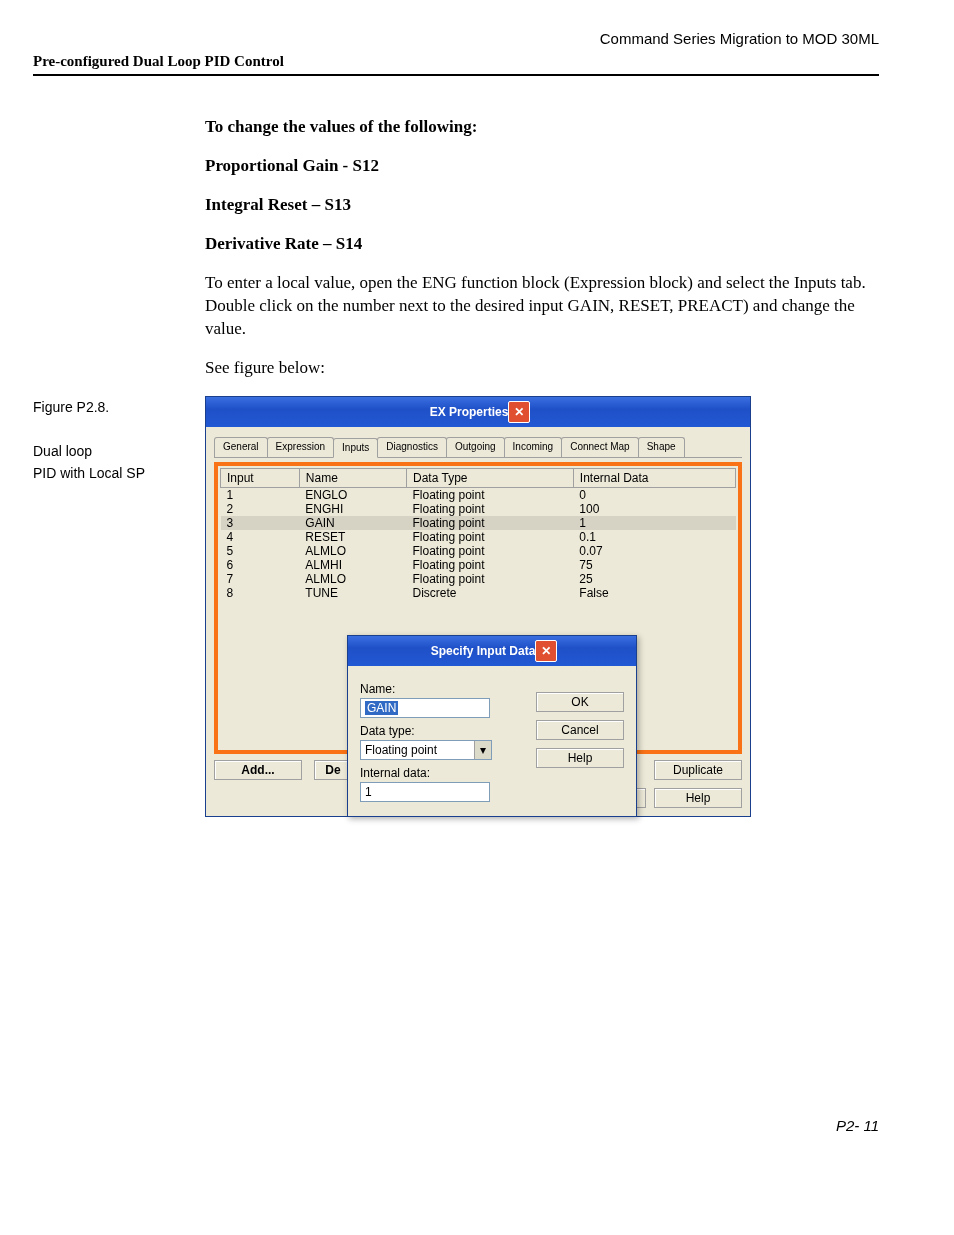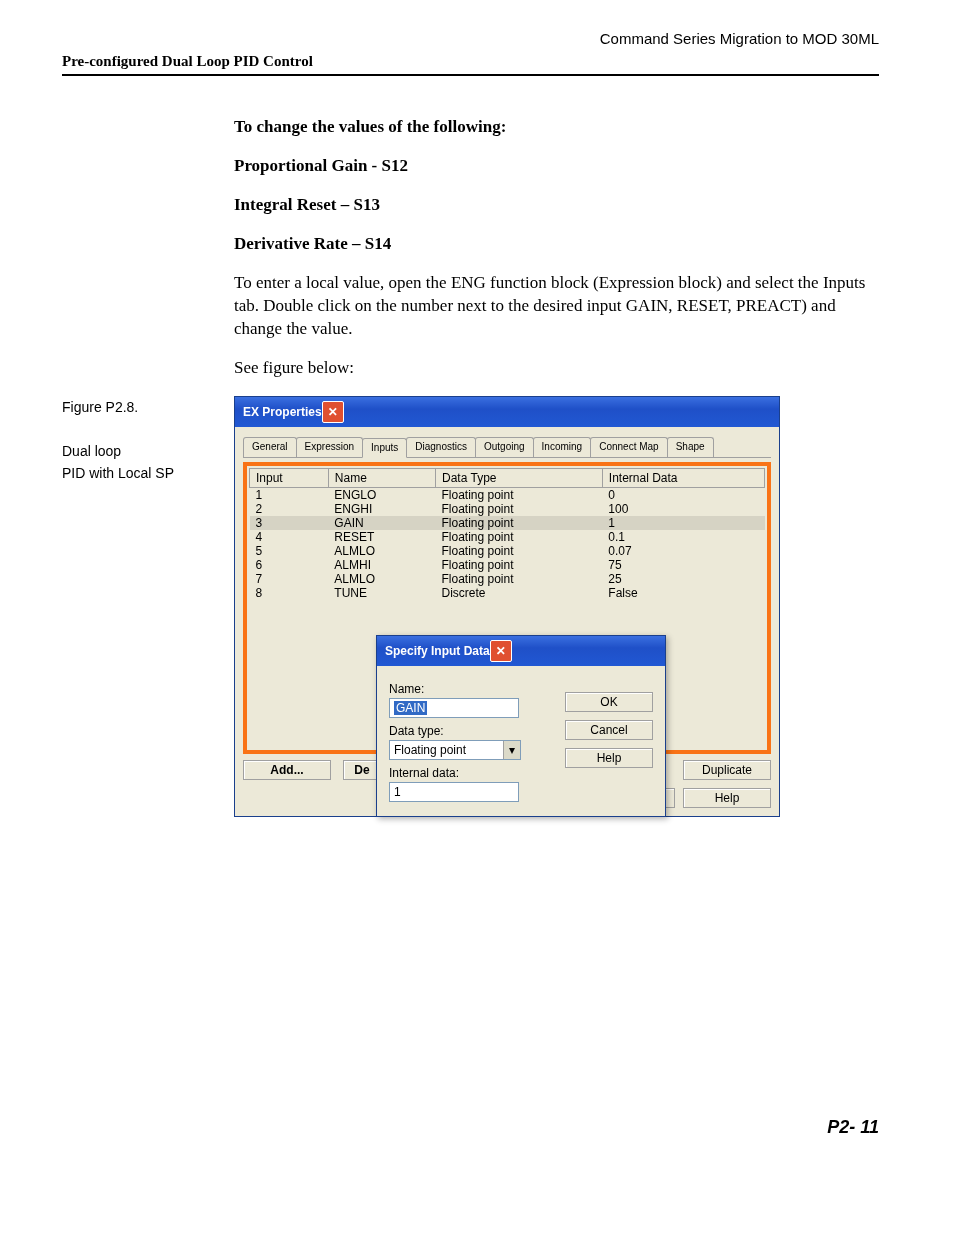--- a/index.html
+++ b/index.html
@@ -4,21 +4,21 @@
 <style>
   body {
     margin: 0;
     padding: 0;
     background: #fff;
     font-family: "Times New Roman", Times, serif;
     color: #000;
     width: 954px;
   }
   .page {
-    padding: 30px 75px 40px 62px;
+    padding: 30px 75px 40px 33px;
     box-sizing: border-box;
   }
   .header-right {
     text-align: right;
     font-family: Arial, Helvetica, sans-serif;
     font-size: 15px;
     margin-bottom: 6px;
   }
   .header-sub {
     text-align: left;
@@ -59,21 +59,21 @@
     font-size: 12px;
     background: #ece9d8;
     position: relative;
   }
   .titlebar {
     background: linear-gradient(#3a6fe0, #1f50c8 40%, #2158d3);
     color: #fff;
     padding: 4px 4px 4px 8px;
     display: flex;
     align-items: center;
-    justify-content: flex-start;
+    justify-content: center;
     font-weight: bold;
     height: 22px;
   }
   .closebox {
     width: 20px; height: 20px;
     background: #e05030;
     border: 1px solid #fff;
     color: #fff;
     display: flex; align-items: center; justify-content: center;
     font-weight: bold;
@@ -175,23 +175,22 @@
   .footer-btns {
     margin: 8px;
     display: flex;
     justify-content: flex-end;
     gap: 8px;
   }
   .page-no {
     text-align: right;
     font-family: Arial, Helvetica, sans-serif;
     font-style: italic;
-    font-size: 18px;
+    font-size: 15px;
     margin-top: 300px;
-    font-weight: bold;
   }
 </style>
 </head>
 <body>
 
 <div class="page">
   <div class="header-right">Command Series Migration to MOD 30ML</div>
   <div class="header-sub">Pre-configured Dual Loop PID Control</div>
   <div class="rule"></div>
 

